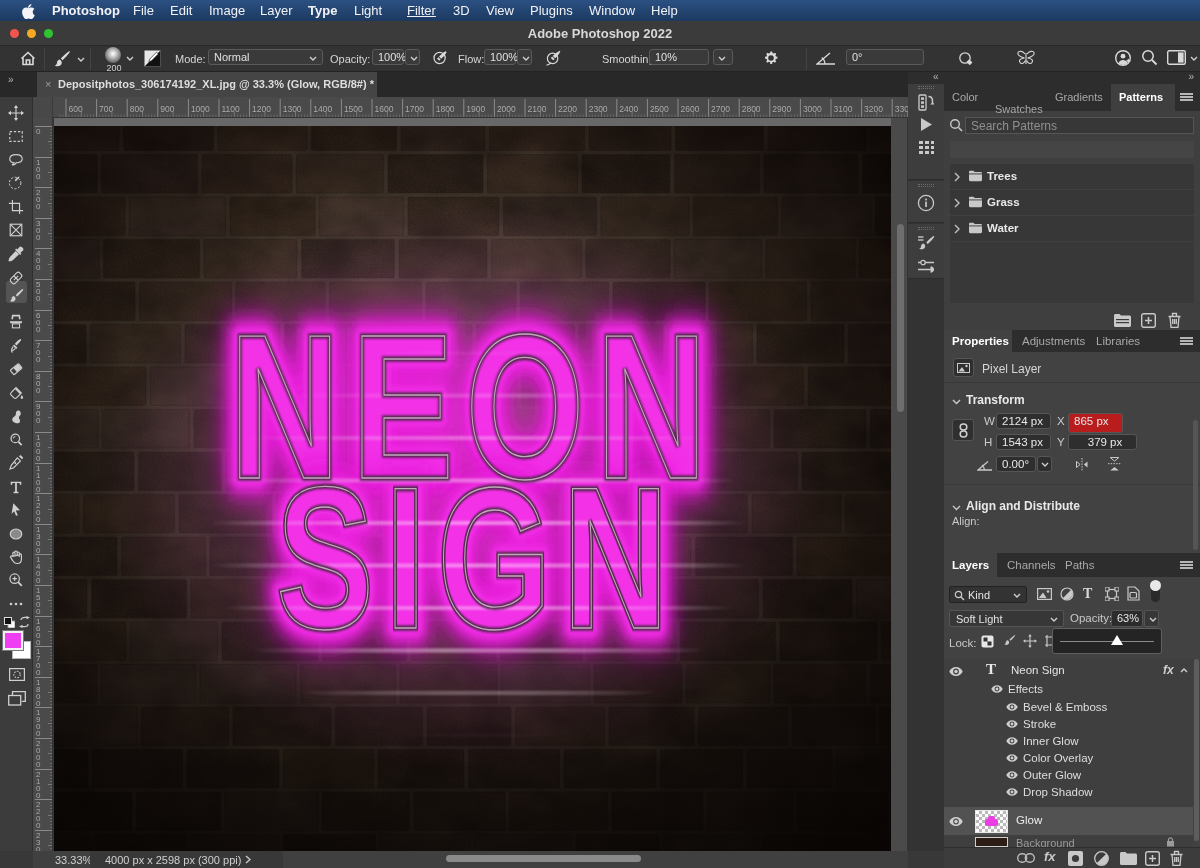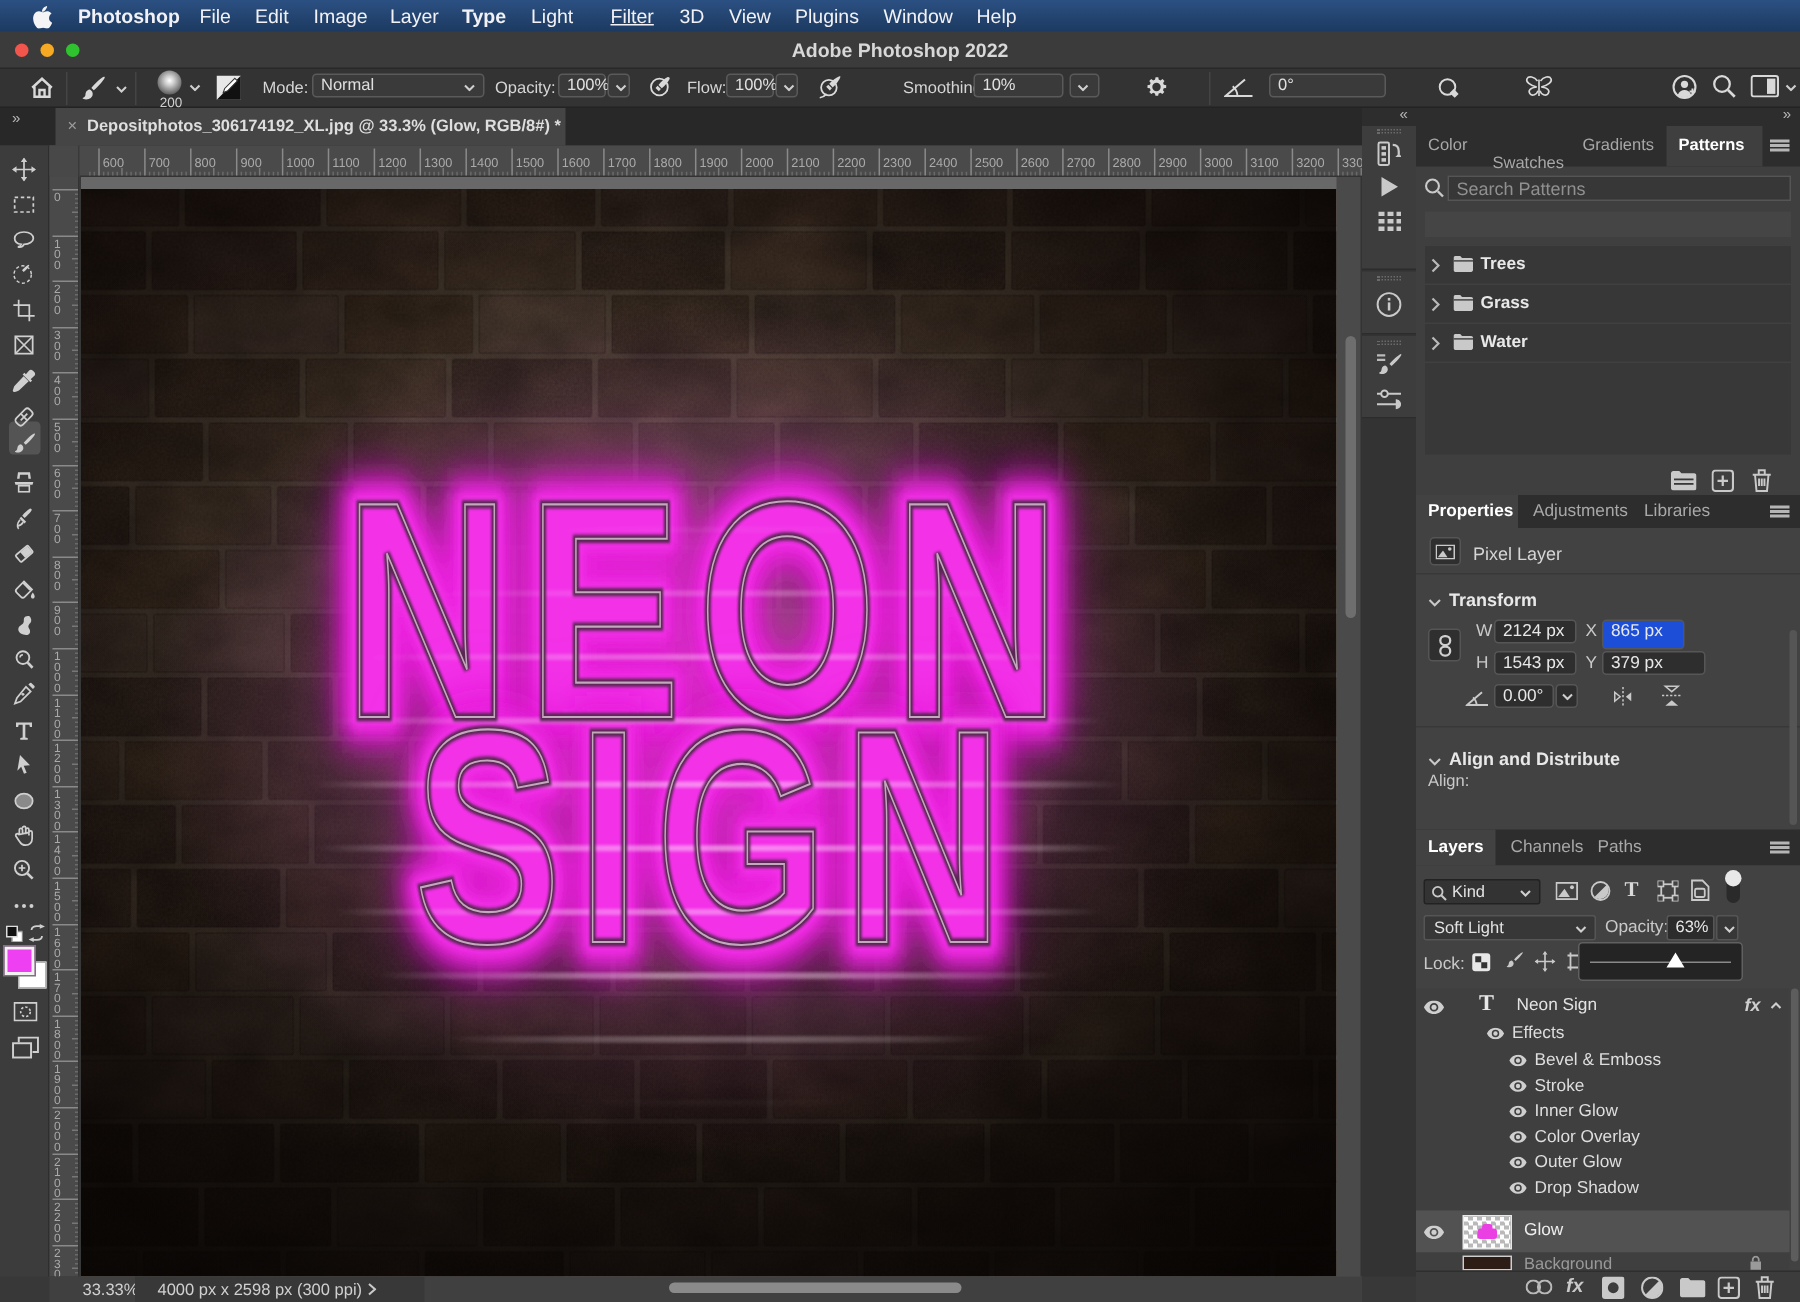--- a/index.html
+++ b/index.html
@@ -1287,25 +1287,25 @@
         <div class="abs" style="left:22px;top:41px;color:#e8e8e8;font-size:12px;font-weight:bold;">Transform</div>
         <div class="abs" style="left:8px;top:67px;width:22px;height:22px;background:#2f2f2f;border:1px solid #555;border-radius:3px;">
           <svg class="ic abs" style="left:6px;top:3px" width="9" height="15" viewBox="0 0 9 15">
             <rect x="1.2" y="1" width="6.6" height="6" rx="3" fill="none" stroke="#cfcfcf" stroke-width="1.5"></rect>
             <rect x="1.2" y="8" width="6.6" height="6" rx="3" fill="none" stroke="#cfcfcf" stroke-width="1.5"></rect>
           </svg>
         </div>
         <div class="abs" style="left:40px;top:63px;color:#c9c9c9;font-size:11.5px;">W</div>
         <div class="abs box" style="left:52px;top:61px;width:55px;height:16px;background:#2e2e2e;border:1px solid #565656;color:#e8e8e8;font-size:11.5px;line-height:14px;">2124 px</div>
         <div class="abs" style="left:113px;top:63px;color:#c9c9c9;font-size:11.5px;">X</div>
-        <div class="abs box" style="left:124px;top:61px;width:55px;height:20px;background:#1d4ed8;border:1px solid #565656;color:#e8e8e8;font-size:11.5px;line-height:14px;">865 px</div>
+        <div class="abs box" style="left:124px;top:61px;width:55px;height:20px;background:#b91c1c;border:1px solid #565656;color:#e8e8e8;font-size:11.5px;line-height:14px;">865 px</div>
         <div class="abs" style="left:40px;top:84px;color:#c9c9c9;font-size:11.5px;">H</div>
         <div class="abs box" style="left:52px;top:82px;width:55px;height:16px;background:#2e2e2e;border:1px solid #565656;color:#e8e8e8;font-size:11.5px;line-height:14px;">1543 px</div>
         <div class="abs" style="left:113px;top:84px;color:#c9c9c9;font-size:11.5px;">Y</div>
-        <div class="abs box" style="left:124px;top:82px;width:69px;height:16px;background:#2e2e2e;border:1px solid #565656;color:#e8e8e8;font-size:11.5px;line-height:14px;">379 px</div>
+        <div class="abs box" style="left:124px;top:82px;width:69px;height:16px;background:#2e2e2e;border:1px solid #565656;color:#e8e8e8;font-size:11.5px;line-height:14px;text-align:center;">379 px</div>
         <svg class="ic abs" style="left:33px;top:108px" width="16" height="11" viewBox="0 0 16 11">
           <path fill="none" stroke="#c9c9c9" stroke-width="1.3" d="M15 10H1L11 1.5"></path>
           <path fill="none" stroke="#c9c9c9" stroke-width="1.1" d="M7.5 10A7.5 7.5 0 0 0 5 4.9"></path>
         </svg>
         <div class="abs box" style="left:52px;top:104px;width:40px;height:16px;background:#2e2e2e;border:1px solid #565656;color:#e8e8e8;font-size:11.5px;line-height:14px;">0.00°</div>
         <div class="abs box" style="left:93px;top:104px;width:15px;height:16px;background:#2e2e2e;border:1px solid #565656;">
           <svg class="ic abs" style="left:3px;top:5px" width="8" height="5" viewBox="0 0 8 5">
             <path fill="none" stroke="#cfcfcf" stroke-width="1.4" d="M1 1l3 3 3-3"></path>
           </svg>
         </div>

